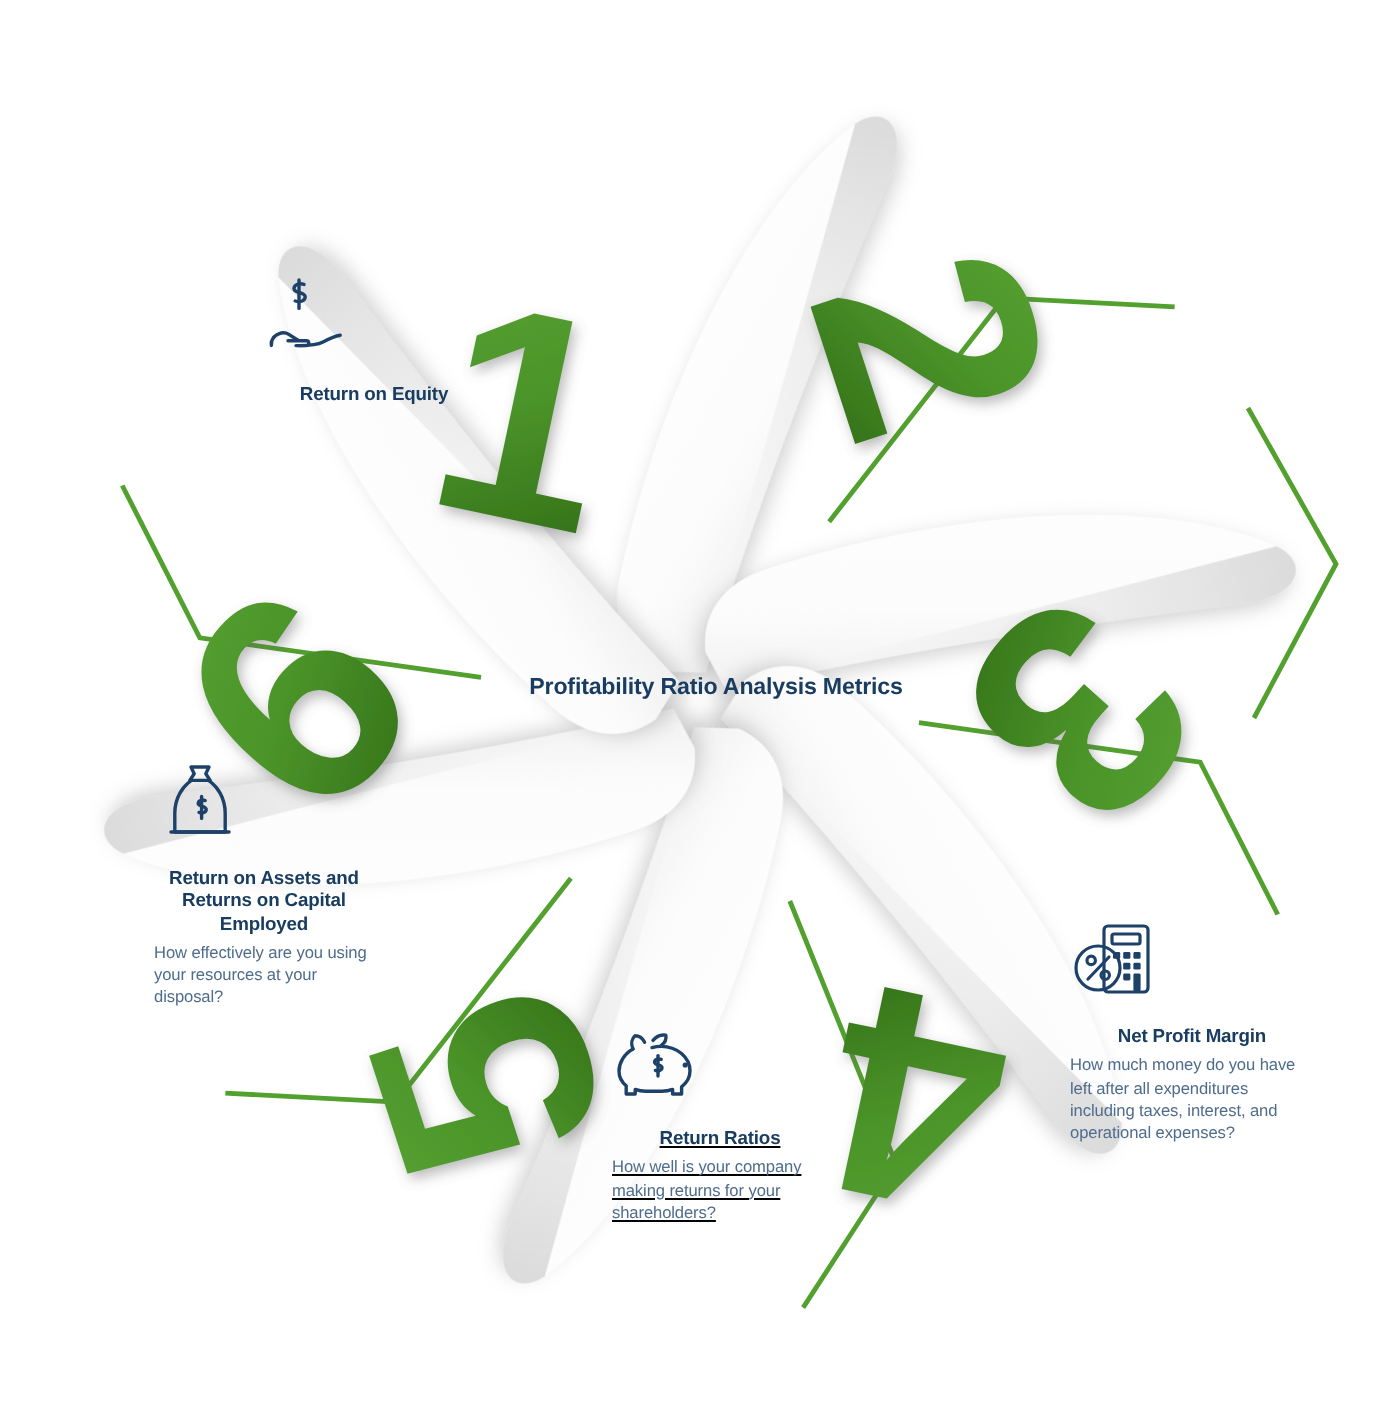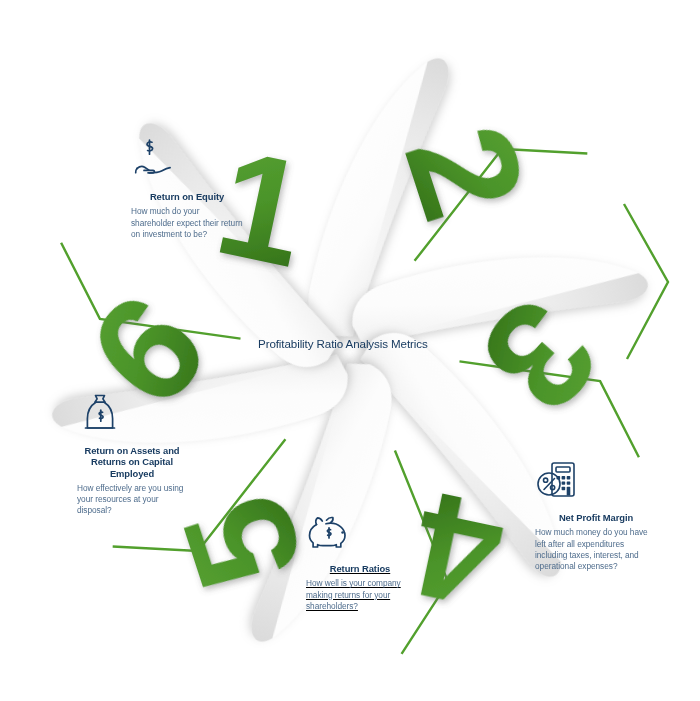--- a/index.html
+++ b/index.html
@@ -16,30 +16,30 @@
   .ttl{
     font-size:9.4px;font-weight:bold;color:#193c61;
     line-height:11.4px;letter-spacing:-0.08px;margin:0 0 4px 0;text-align:center;
   }
   .desc{
     font-size:8.3px;color:#4e6c8c;line-height:11.1px;
     letter-spacing:-0.05px;margin:0;
   }
   .center-title{
     position:absolute;left:258px;top:337px;width:200px;
-    font-size:11.6px;font-weight:normal;color:#193c61;
-    letter-spacing:-0.1px;
+    font-size:11.6px;font-weight:bold;color:#193c61;
+    letter-spacing:-0.1px;text-align:center;
   }
 
   
   #b1{left:131px;top:138px;}
   #b2{left:531px;top:154px;width:120px;}
   #b3{left:515px;top:459px;width:122px;margin-left:20px;}
   #b4{left:306px;top:510px;width:108px;text-decoration:underline;}
-  #b5{left:77px;top:392px;width:110px;}
+  #b5{left:77px;top:380px;width:110px;}
 </style>
 </head>
 <body>
 
 <div id="stage">
 
   <svg id="wheel" viewBox="0 0 700 701">
     <defs>
 
       <linearGradient id="bladeG" x1="0" y1="0" x2="1" y2="1">
@@ -122,21 +122,20 @@
   <div class="txtblock" id="b1">
     <svg class="ico" viewBox="0 0 46 44" fill="none" stroke="#1d4168" stroke-width="1.7" stroke-linecap="round" stroke-linejoin="round">
       <path d="M21 4.2c-2.6-.8-5 .2-5 2.2 0 2.3 5.6 1.6 5.6 4 0 2-2.4 2.9-5 2.1"></path>
       <line x1="18.5" y1="2" x2="18.5" y2="16.2"></line>
       <path d="M6 30.5c2.6-2.2 5.4-2.6 7.6-1.2l4.4 2.8"></path>
       <path d="M13 32.4h9.2c1.4 0 1.9 2.4-.2 2.4h-5"></path>
       <path d="M18.5 34.8c5.5 0 9-.2 12-1.8 3.2-1.7 6-3 8.6-3.4"></path>
       <path d="M6 30.5c-1.2 1.4-1.6 2.8-1.3 4.2"></path>
     </svg>
     <p class="ttl">Return on Equity</p>
-    <p class="desc">How much do your shareholder expect their return on investment to be?</p>
   </div>
 
 
   <div class="txtblock" id="b3">
     <svg class="ico" viewBox="0 0 46 44" fill="none" stroke="#1d4168" stroke-width="1.6" stroke-linecap="round" stroke-linejoin="round">
       <rect x="17" y="4" width="22" height="33" rx="2"></rect>
       <rect x="21" y="8" width="14" height="5" rx="1"></rect>
       <rect x="21.5" y="17" width="3.6" height="3.4" rx="0.7" fill="#1d4168" stroke="none"></rect>
       <rect x="26.6" y="17" width="3.6" height="3.4" rx="0.7" fill="#1d4168" stroke="none"></rect>
       <rect x="31.7" y="17" width="3.6" height="3.4" rx="0.7" fill="#1d4168" stroke="none"></rect>

